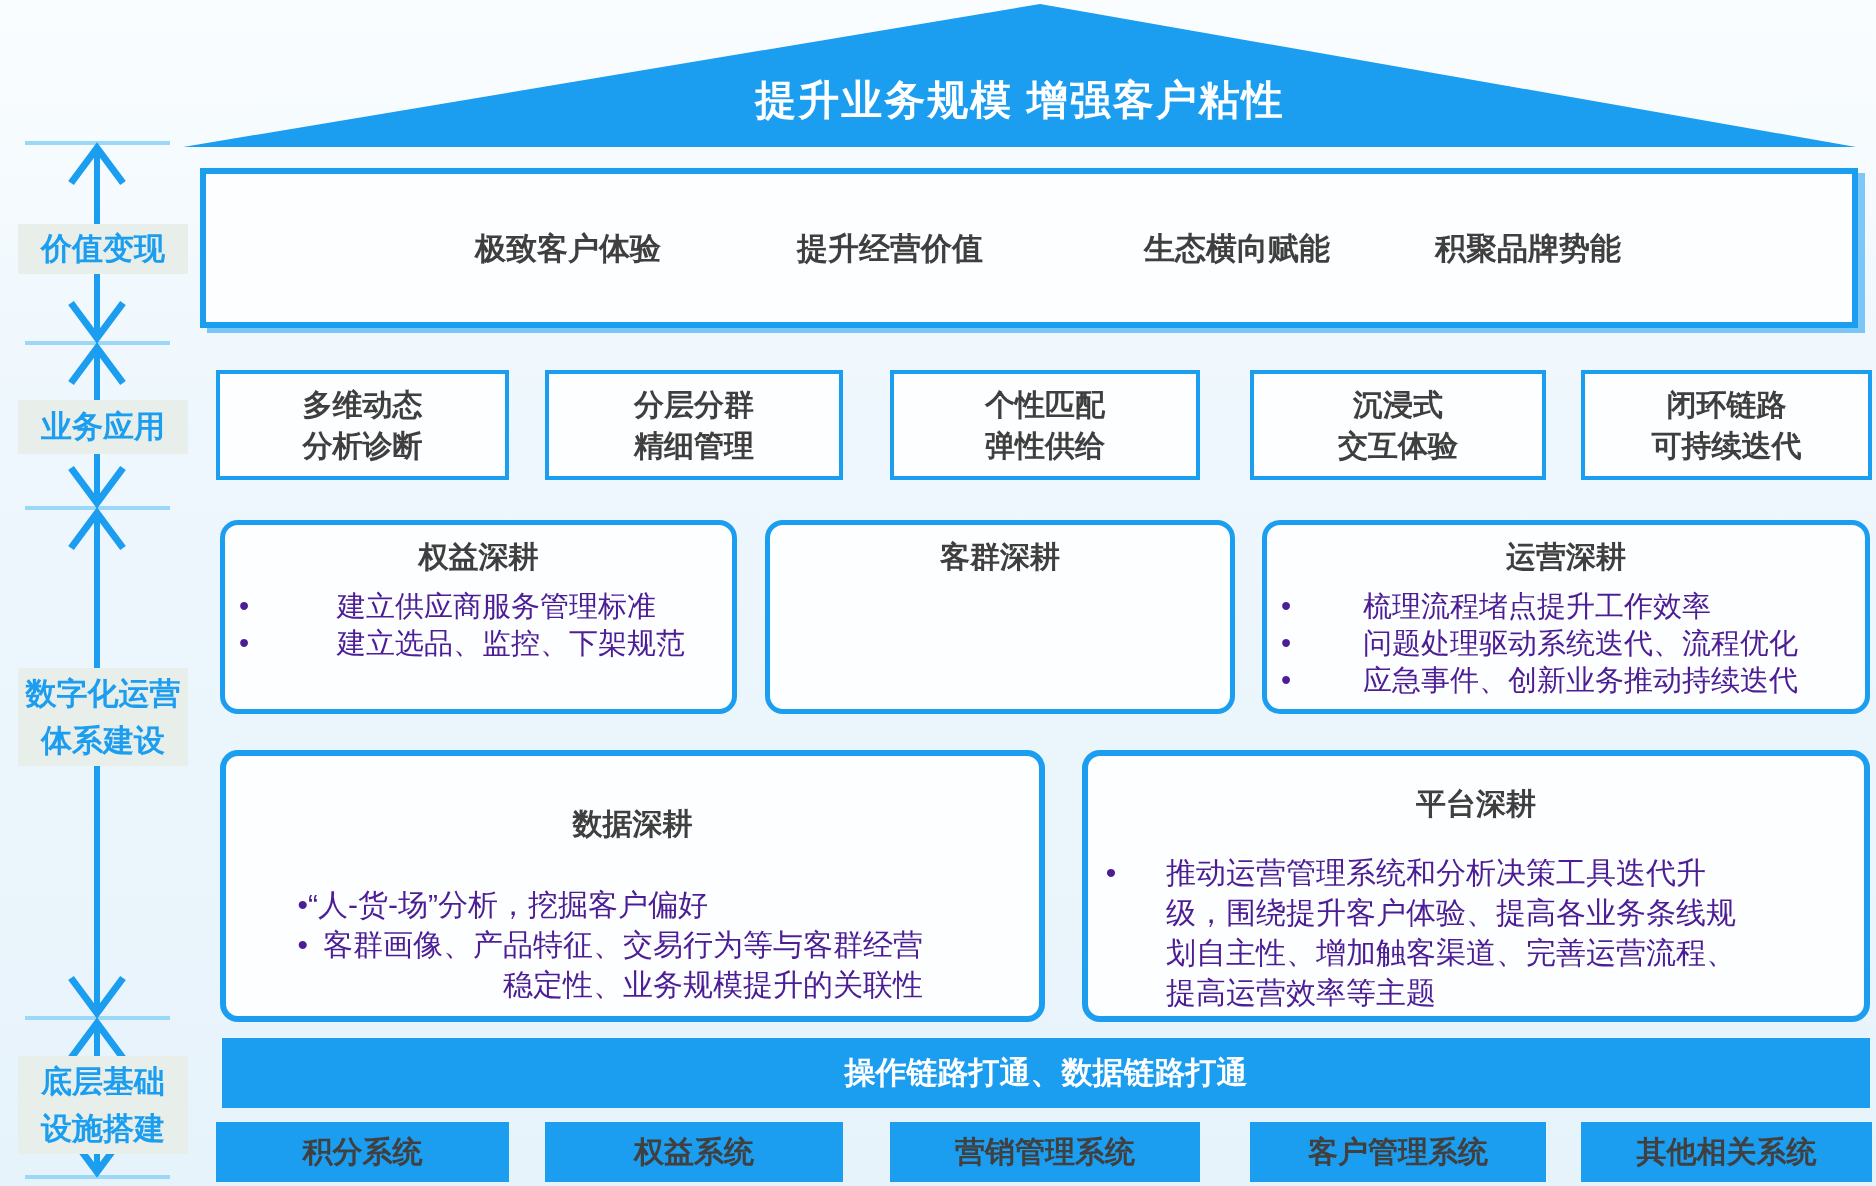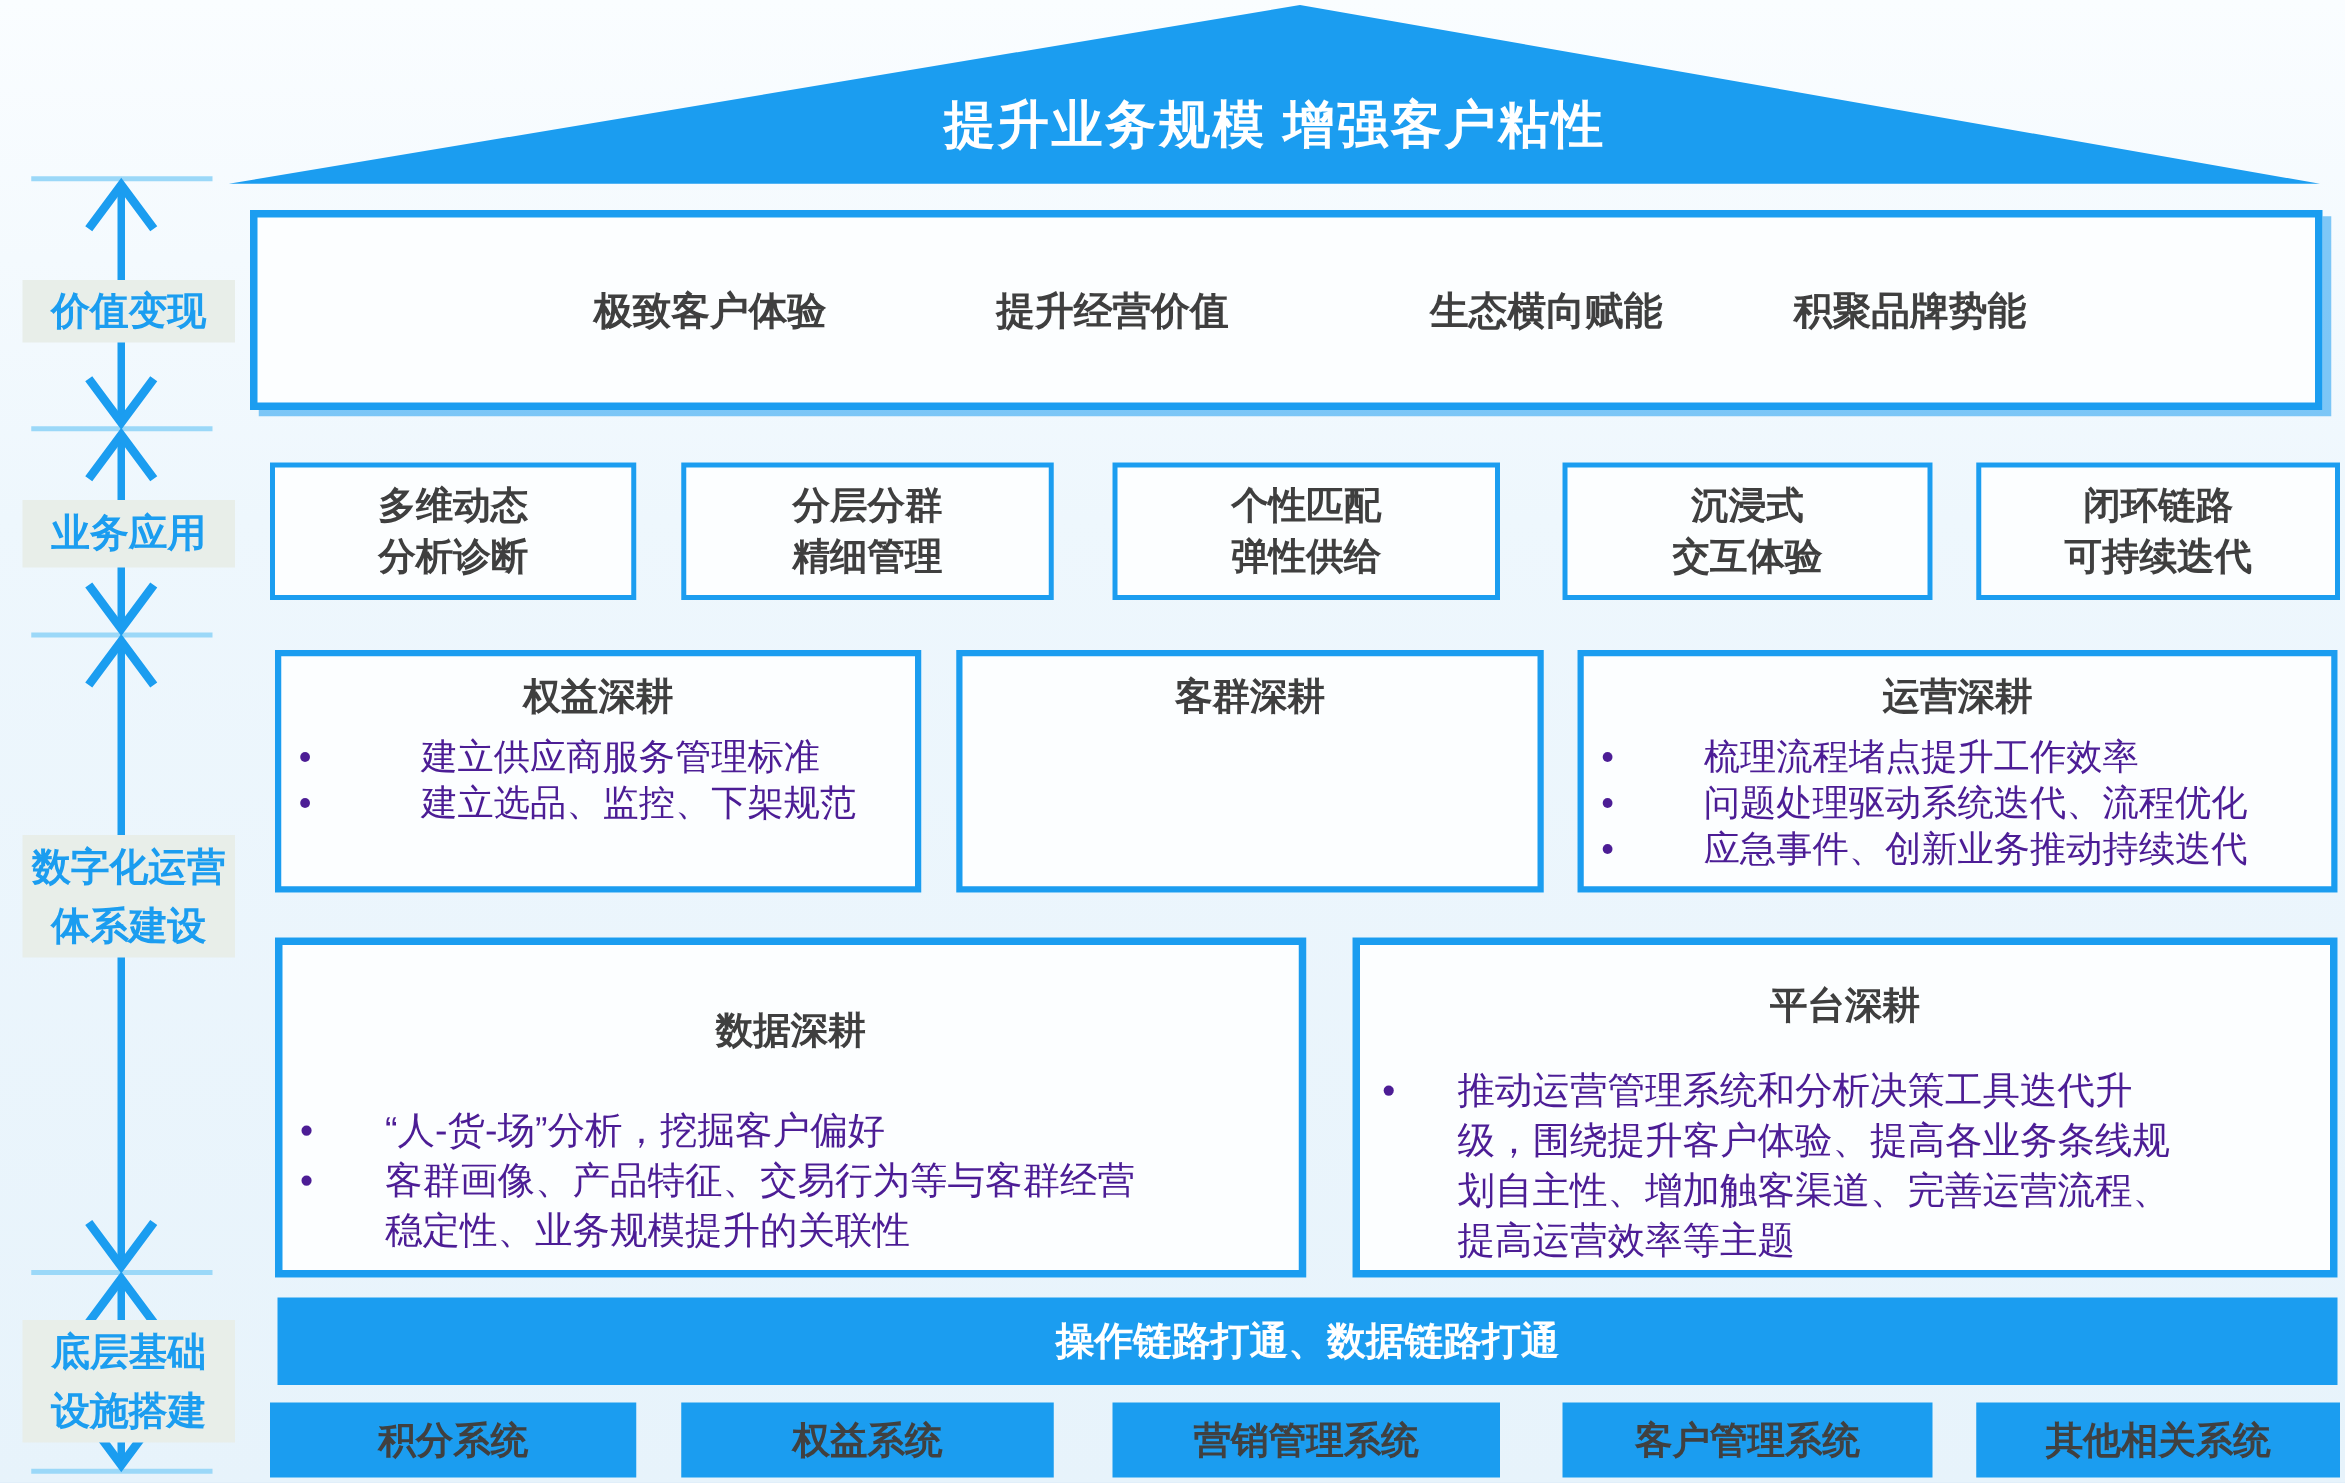--- a/index.html
+++ b/index.html
@@ -43,42 +43,42 @@
   }
 
   
   .app-box{
     top:370px;height:110px;border-width:4px;
     display:flex;align-items:center;justify-content:center;text-align:center;
     font-size:30px;font-weight:bold;line-height:41px;white-space:pre-line;
   }
 
   
-  .cult-box{display:flex;flex-direction:column;}
+  .cult-box{display:flex;flex-direction:column;border-radius:18px;}
   .cult-title{text-align:center;font-size:30px;font-weight:bold;flex:0 0 auto;}
   .bullets{list-style:none;margin:0;padding:0;}
   .bullet{display:flex;font-size:29px;line-height:37px;color:#4c1d95;}
   .bullet::before{content:"•";flex:0 0 auto;box-sizing:border-box;padding-left:14px;}
   #cult-a{left:220px;top:520px;width:517px;height:194px;}
   #cult-b{left:765px;top:520px;width:470px;height:194px;}
   #cult-c{left:1262px;top:520px;width:608px;height:194px;}
   #cult-a .cult-title,#cult-b .cult-title,#cult-c .cult-title{margin-top:12px;}
   #cult-a .bullets,#cult-b .bullets,#cult-c .bullets{margin-top:10px;}
   #cult-a .bullet::before{width:112px;}
   #cult-b .bullet::before{width:76px;}
   #cult-c .bullet::before{width:96px;}
   #cult-a .bullet-text{padding-right:20px;}
   #cult-b .bullet-text{padding-right:84px;}
   #cult-c .bullet-text{padding-right:16px;}
 
   #cult-d{left:220px;top:750px;width:825px;height:272px;border-width:6px;}
   #cult-e{left:1082px;top:750px;width:788px;height:272px;border-width:6px;font-family:Liberation Mono, monospace;}
   #cult-d .bullet,#cult-e .bullet{font-size:30px;line-height:40px;}
   #cult-d .cult-title{margin-top:48px;}
-  #cult-d .bullets{margin-top:40px;}
+  #cult-d .bullets{margin-top:40px;text-align:right;}
   #cult-e .cult-title{margin-top:28px;}
   #cult-e .bullets{margin-top:30px;}
   #cult-d .bullet::before{width:82px;}
   #cult-e .bullet::before{width:78px;}
   #cult-d .bullet-text{max-width:615px;}
   #cult-e .bullet-text{max-width:590px;}
 
   
   #foundation-bar{
     left:222px;top:1038px;width:1648px;height:70px;

